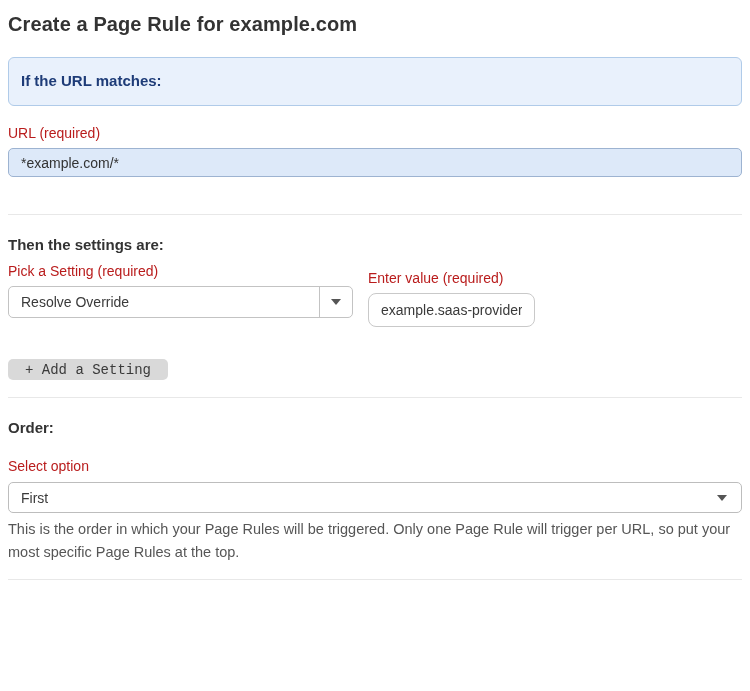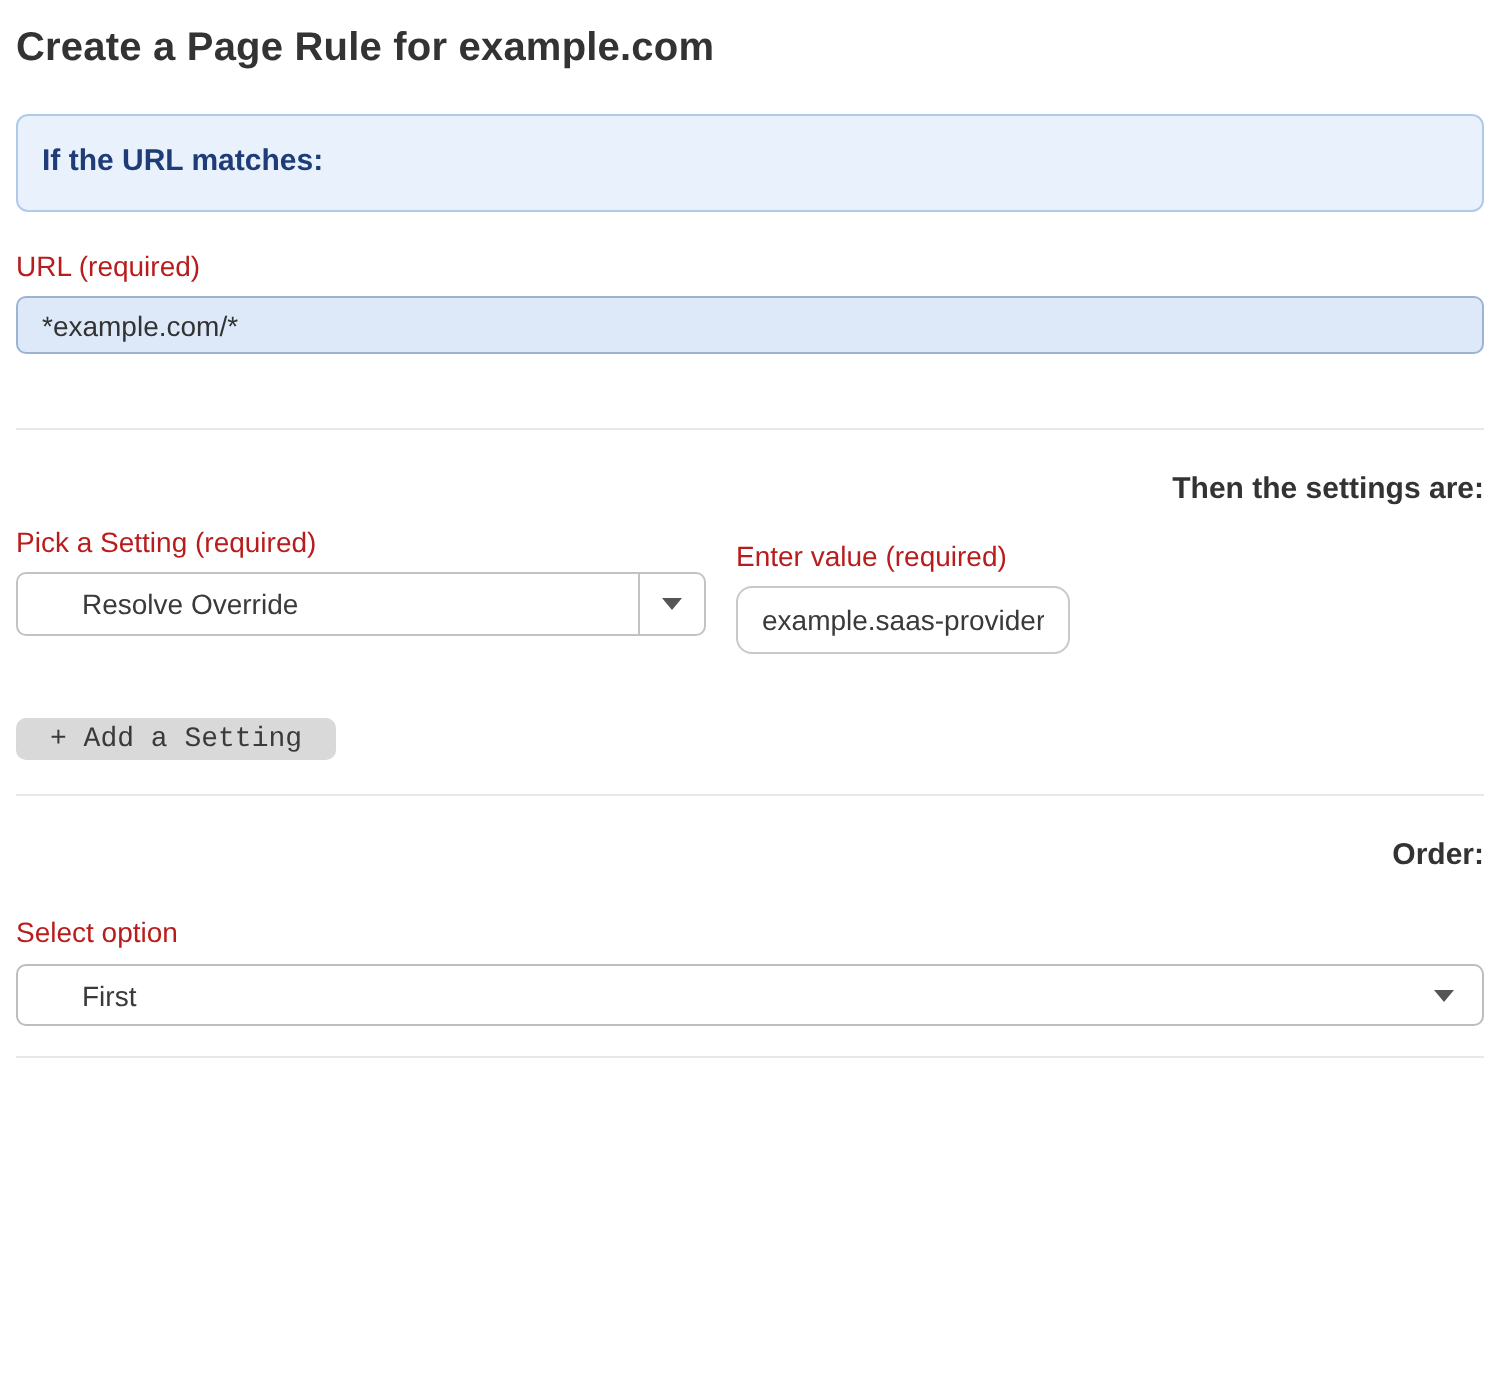--- a/index.html
+++ b/index.html
@@ -64,39 +64,37 @@
   }
   .divider-1 { margin-top: 37px; }
   .divider-2 { margin-top: 17px; }
   .divider-3 { margin-top: 15px; }
 
   h2.section-heading {
     font-size: 15px;
     font-weight: bold;
     color: #333;
     margin: 21px 0 0 0;
-    text-align: right;
   }
 
   .settings-row { display: flex; margin-top: 10px; }
   .col-setting { width: 345px; flex: none; }
   .col-value { margin-left: 15px; margin-top: 7px; flex: none; }
 
   .select-box {
     display: flex;
     align-items: center;
     justify-content: space-between;
     height: 32px;
     background: #fff;
     border: 1px solid #c3c3c3;
     border-radius: 5px;
     font-size: 14px;
     color: #3a3a3a;
     cursor: pointer;
-    padding-left: 20px;
   }
   .select-box .select-text { padding-left: 12px; }
   .arrow-cell {
     width: 33px;
     align-self: stretch;
     border-left: 1px solid #c3c3c3;
     display: flex;
     align-items: center;
     justify-content: center;
     flex: none;
@@ -188,18 +186,19 @@
 
   <hr class="divider divider-2">
 
   <h2 class="section-heading">Order:</h2>
 
   <label class="field-label order-label">Select option</label>
   <div class="select-box order-select">
     <span class="select-text">First</span>
     <span class="caret"></span>
   </div>
+  <p class="help-text">This is the order in which your Page Rules will be triggered. Only one Page Rule will trigger per URL, so put your most specific Page Rules at the top.</p>
 
   <hr class="divider divider-3">
 
   
 
 </div>
 
 </body></html>

